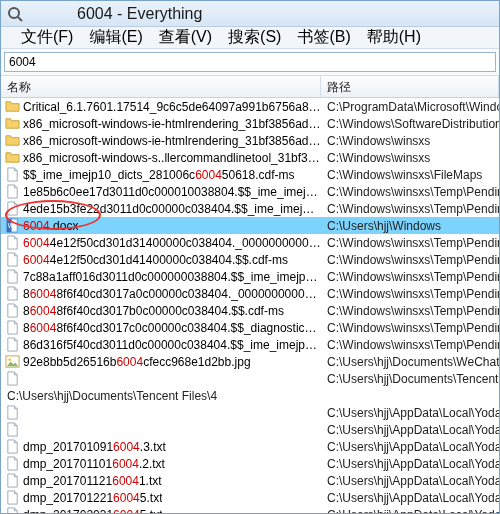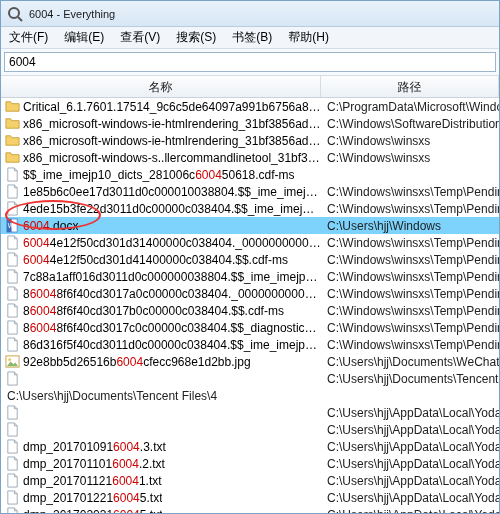--- a/index.html
+++ b/index.html
@@ -1,24 +1,24 @@
 <!DOCTYPE html>
 <html><head>
 <meta charset="utf-8">
 <style>
   * { margin: 0; padding: 0; box-sizing: border-box; font-family: "Microsoft YaHei", "Segoe UI", Tahoma, sans-serif; }
   body { background: #fff; font-size: 12px; color: #000; width: 500px; height: 514px; overflow: hidden; border: 1px solid #7aa3c8; }
   .titlebar { height: 26px; background: linear-gradient(#e9f2fb, #d7e6f5); display: flex; align-items: center; padding: 0 6px; border-bottom: 1px solid #b8cde0; }
   .title-icon { width: 16px; height: 16px; margin-right: 6px; }
-  .title-text { font-size: 11px; color: #1a1a1a; }
-  .menubar { height: 22px; background: #f2f6fb; display: flex; align-items: center; padding: 0 0; border-bottom: 1px solid #d4dde6; font-size: 12px; }
+  .title-text { font-size: 16px; color: #1a1a1a; margin-left: 48px; }
+  .menubar { height: 22px; background: #f2f6fb; display: flex; align-items: center; padding: 0 12px; border-bottom: 1px solid #d4dde6; font-size: 16px; }
   .menu-item { padding: 2px 8px; cursor: default; }
   .searchbar { padding: 3px; border-bottom: 1px solid #d4dde6; background:#f7fafd;}
   .search-input { width: 100%; height: 20px; border: 1px solid #9db5cb; padding: 1px 4px; font-size: 12px; outline: none; }
-  .header-row { height: 22px; background: linear-gradient(#fdfdfe,#ecf1f6); border-bottom: 1px solid #c8d3de; display: flex; text-align: center; }
+  .header-row { height: 22px; background: linear-gradient(#fdfdfe,#ecf1f6); border-bottom: 1px solid #c8d3de; display: flex; }
   .header-col { border-right: 1px solid #d4dde6; padding: 3px 6px; font-size: 12px; color:#222; }
   .col-name { width: 320px; }
   .col-path { flex: 1; }
   .list { overflow: hidden; }
   .row { height: 17px; display: flex; align-items: center; white-space: nowrap; }
   .row.selected { background: #7dd3fc; }
   .cell-name { width: 320px; display: flex; align-items: center; overflow: hidden; padding-left: 4px; }
   .cell-path { flex: 1; padding-left: 6px; overflow: hidden; color:#222;}
   .ficon { width: 15px; height: 15px; flex: 0 0 15px; margin-right: 3px; }
   .fname { overflow: hidden; text-overflow: ellipsis; }
@@ -94,20 +94,21 @@
         <div class="cell-path">C:\Windows\winsxs</div>
       </div>
       <div class="row">
         <div class="cell-name">
           <span class="ficon"><svg viewBox="0 0 16 16">
               <path d="M3 1h7l3 3v11H3z" fill="#fff" stroke="#9aa7b4"></path>
               <path d="M10 1v3h3" fill="none" stroke="#9aa7b4"></path>
             </svg></span>
           <span class="fname">$$_ime_imejp10_dicts_281006c<span class="hl">6004</span>50618.cdf-ms</span>
         </div>
+        <div class="cell-path">C:\Windows\winsxs\FileMaps</div>
       </div>
       <div class="row">
         <div class="cell-name">
           <span class="ficon"><svg viewBox="0 0 16 16">
               <path d="M3 1h7l3 3v11H3z" fill="#fff" stroke="#9aa7b4"></path>
               <path d="M10 1v3h3" fill="none" stroke="#9aa7b4"></path>
             </svg></span>
           <span class="fname">1e85b6c0ee17d3011d0c000010038804.$$_ime_imejp10_dict...</span>
         </div>
         <div class="cell-path">C:\Windows\winsxs\Temp\PendingRena</div>

